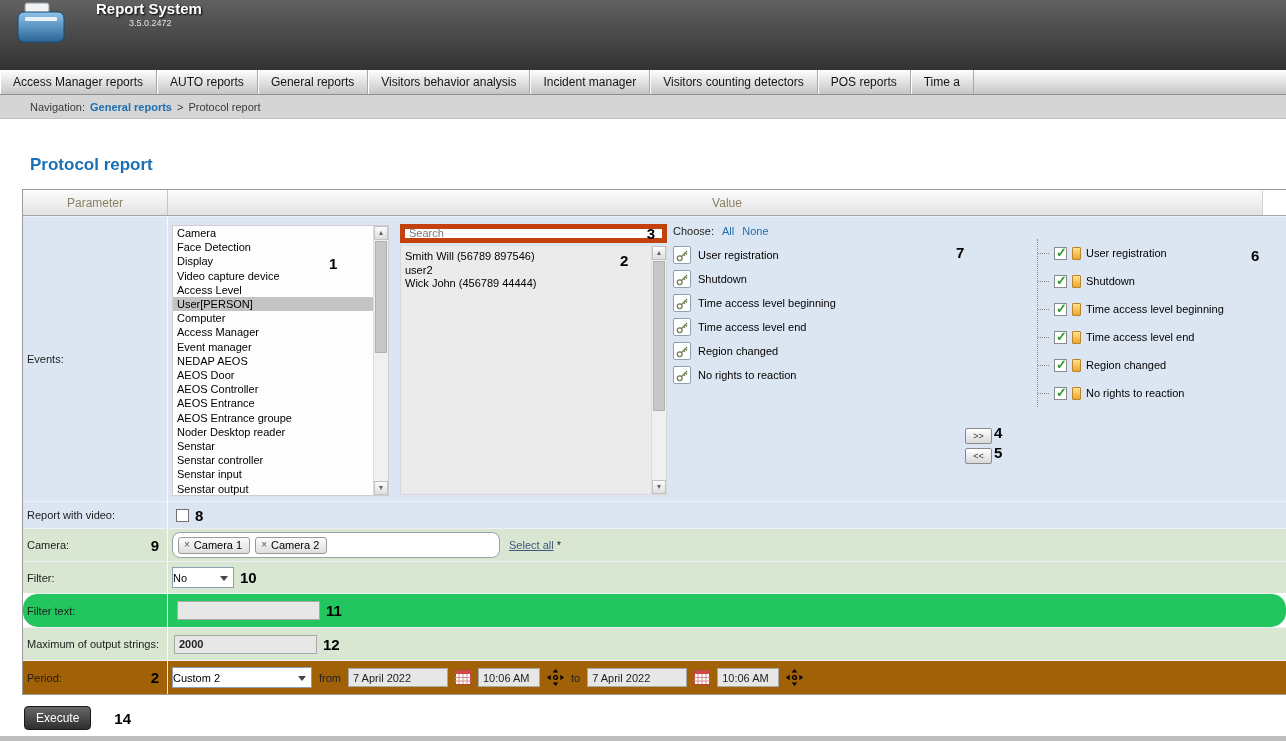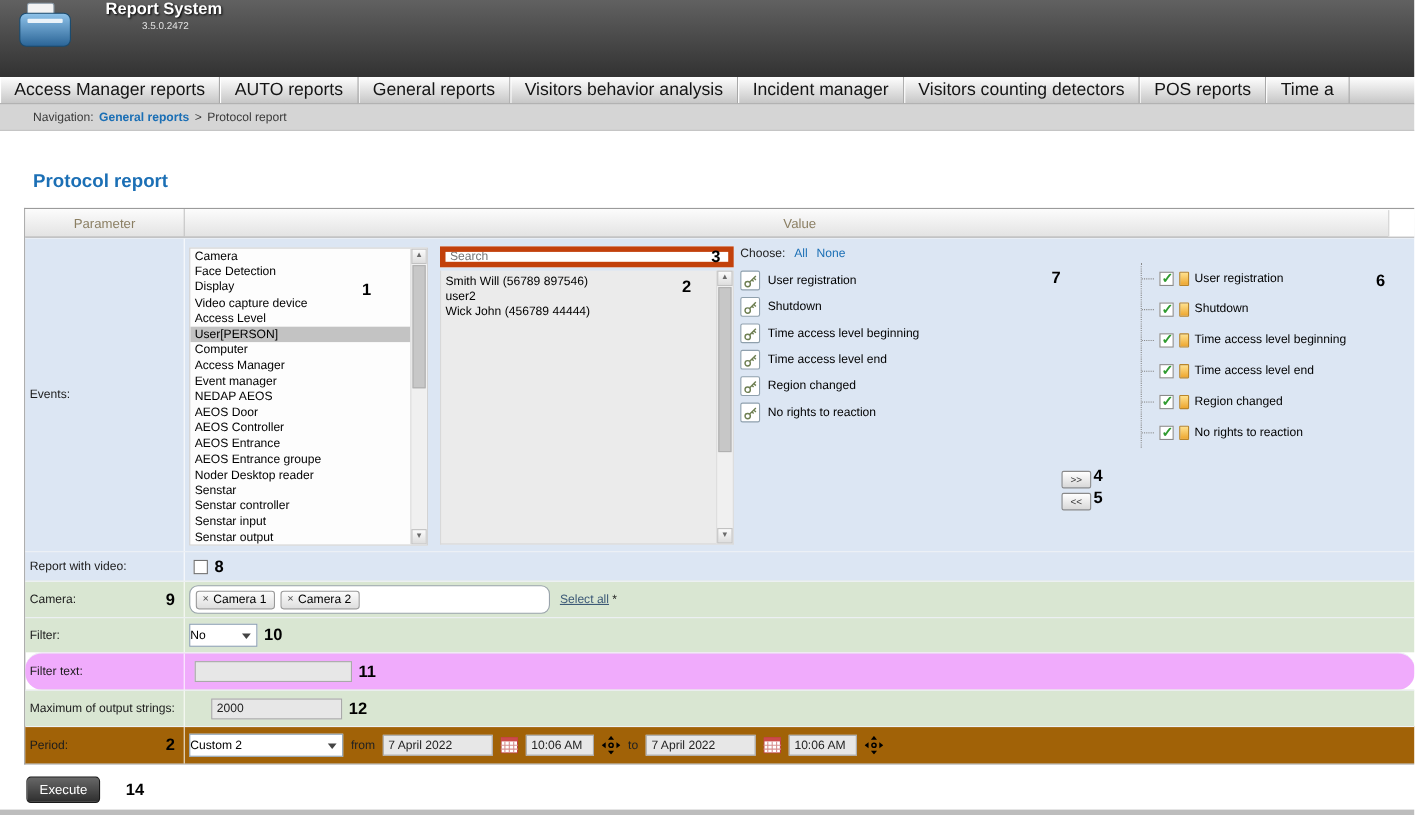--- a/index.html
+++ b/index.html
@@ -7,21 +7,21 @@
 .page { position:relative; width:1286px; height:741px; overflow:hidden; background:#fff; }
 
 
 .app-header { height:70px; background:linear-gradient(#616161,#323232); display:flex; padding-left:14px; }
 .logo { width:58px; height:48px; margin-right:24px; flex:none; }
 .app-title { color:#fff; font-size:15px; font-weight:bold; text-shadow:1px 1px 2px #000; }
 .app-version { color:#e2e2e2; font-size:9px; margin-left:33px; margin-top:1px; }
 
 
 .menu-bar { height:25px; background:linear-gradient(#fefefe,#c6c6c6); border-bottom:1px solid #8f8f8f; display:flex; align-items:stretch; overflow:hidden; white-space:nowrap; }
-.menu-item { display:flex; align-items:center; padding:0 13px; font-size:16px; color:#141414; border-right:1px solid #a8a8a8; box-shadow:1px 0 0 #fff inset; cursor:pointer; }
+.menu-item { display:flex; align-items:center; padding:0 13px; font-size:12px; color:#141414; border-right:1px solid #a8a8a8; box-shadow:1px 0 0 #fff inset; cursor:pointer; }
 
 
 .breadcrumb { height:24px; background:#d5d5d5; border-bottom:1px solid #c2c2c2; display:flex; align-items:center; padding-left:30px; font-size:11px; color:#3a3a3a; gap:5px; }
 .crumb-link { color:#1b6fb5; font-weight:bold; cursor:pointer; }
 
 .page-title { margin:36px 0 14px 30px; font-size:17px; font-weight:bold; color:#1b6fb5; }
 
 
 .param-table { margin-left:22px; border:1px solid #9b9b9b; border-right:none; }
 .t-header { display:flex; height:26px; background:linear-gradient(#fcfcfc,#e3e3e3); border-bottom:1px solid #a5a5a5; color:#8b7f63; font-size:12px; position:relative; }
@@ -30,21 +30,21 @@
 .corner { position:absolute; right:0; top:1px; width:24px; height:24px; background:#fff; border-left:1px solid #cfcfcf; }
 
 .t-row { display:flex; border-top:1px solid #eef1f5; }
 .label-cell { width:145px; display:flex; align-items:center; font-size:11px; color:#1c1c1c; padding-left:4px; border-right:1px solid rgba(255,255,255,.85); flex:none; }
 .value-cell { flex:1; position:relative; display:flex; align-items:center; }
 .row-events { background:#dce6f3; height:285px; }
 .row-events .value-cell { display:block; }
 .row-video { background:#dce6f3; height:27px; }
 .row-camera { background:#d9e6d2; height:33px; }
 .row-filter { background:#d9e6d2; height:32px; }
-.row-ftext { background:#f0abfc; height:34px;border-radius:15px; }
+.row-ftext { background:#22c55e; height:34px;border-radius:15px; }
 .row-max { background:#d9e6d2; height:33px; }
 .row-period { background:#a16207; height:34px; }
 
 
 .listbox1 { position:absolute; left:4px; top:8px; width:217px; height:271px; background:#fdfdfd; border:1px solid #cfcfcf; overflow:hidden; padding-right:15px; }
 .type-item { font-size:11px; line-height:14.2px; padding-left:4px; white-space:nowrap; cursor:pointer; }
 .type-item.selected { background:#c3c3c3; }
 .search-wrap { position:absolute; left:232px; top:6px; width:267px; height:19px; }
 .search-input { width:100%; height:100%; border:5px solid #c2410c; font-size:11px; padding:0 4px; font-family:inherit; color:#333; background:#fff; }
 .objects-list { position:absolute; left:232px; top:29px; width:267px; height:249px; background:#ebebeb; border:1px solid #d8d8d8; border-top:none; padding:4px 16px 0 4px; }
@@ -99,21 +99,21 @@
 .tag { display:flex; align-items:center; gap:4px; background:linear-gradient(#fcfcfc,#dedede); border:1px solid #999; border-radius:3px; font-size:11px; padding:1px 7px 2px 5px; cursor:pointer; white-space:nowrap; }
 .tag-x { font-size:10px; color:#555; cursor:pointer; }
 .select-all { margin-left:9px; font-size:11px; color:#3d5a77; text-decoration:underline; cursor:pointer; }
 .req { font-size:11px; margin-left:3px; color:#222; }
 .fake-select { background:#fff; border:1px solid #8ca0b3; height:21px; display:flex; align-items:center; font-size:11px; padding-left:0; padding-right:18px; position:relative; cursor:pointer; }
 .fake-select::after { content:""; position:absolute; right:5px; top:8px; border:4px solid transparent; border-top:5px solid #444; }
 .sel-filter { width:62px; margin-left:4px; }
 .sel-period { width:140px; margin-left:4px; }
 .gray-input { background:#e7e7e7; border:1px solid #a9a9a9; height:19px; font-size:11px; font-family:inherit; padding:0 4px; color:#222; }
 .ftext-input { width:143px; margin-left:9px; }
-.max-input { width:119px; margin-left:24px; }
+.max-input { width:143px; margin-left:6px;font-weight:bold; }
 .date-input { width:100px; }
 .time-input { width:62px; }
 .period-cell { display:flex; align-items:center; gap:7px; }
 .from-to { font-size:11px; color:#222; }
 .icon-btn { display:flex; align-items:center; cursor:pointer; flex:none; }
 
 .execute-row { margin:11px 0 0 24px; display:flex; align-items:center; gap:23px; }
 .execute-btn { background:linear-gradient(#676767,#2e2e2e); color:#fff; font-size:12px; padding:4px 11px; border:1px solid #191919; border-radius:4px; cursor:pointer; font-family:inherit; }
 .footer-strip { position:absolute; left:0; right:0; bottom:0; height:5px; background:#bdbdbd; }
 </style>

